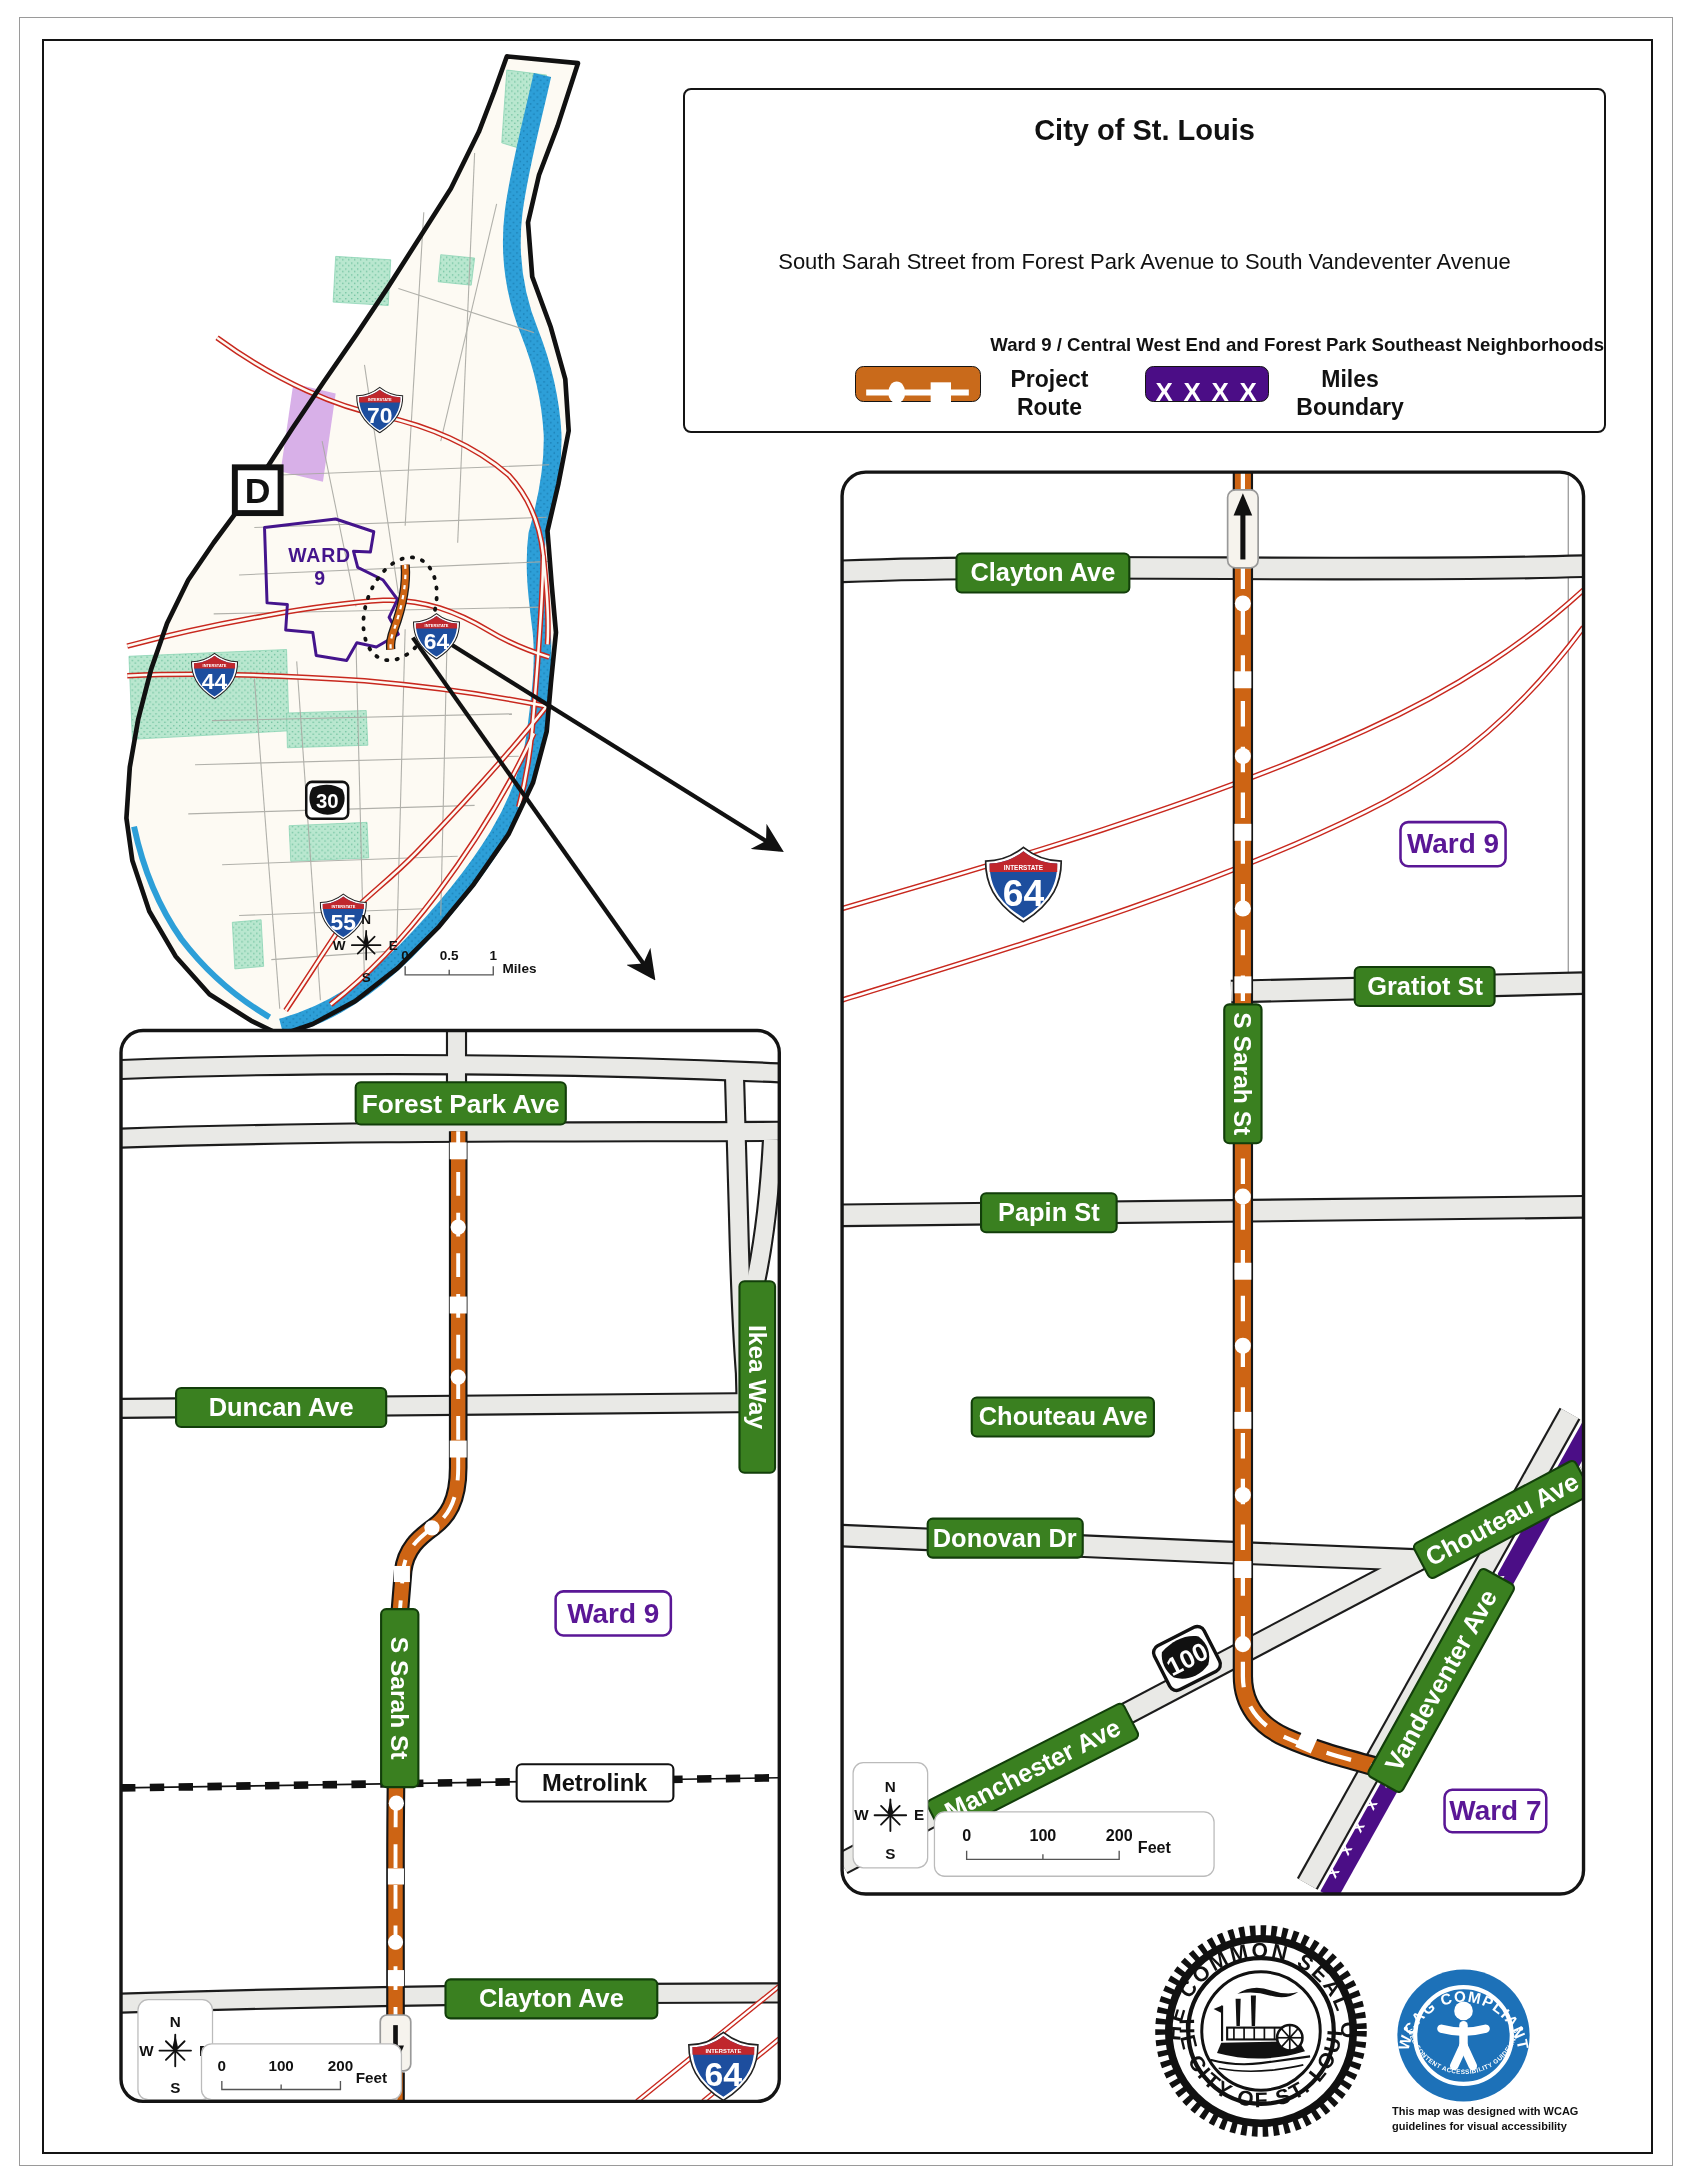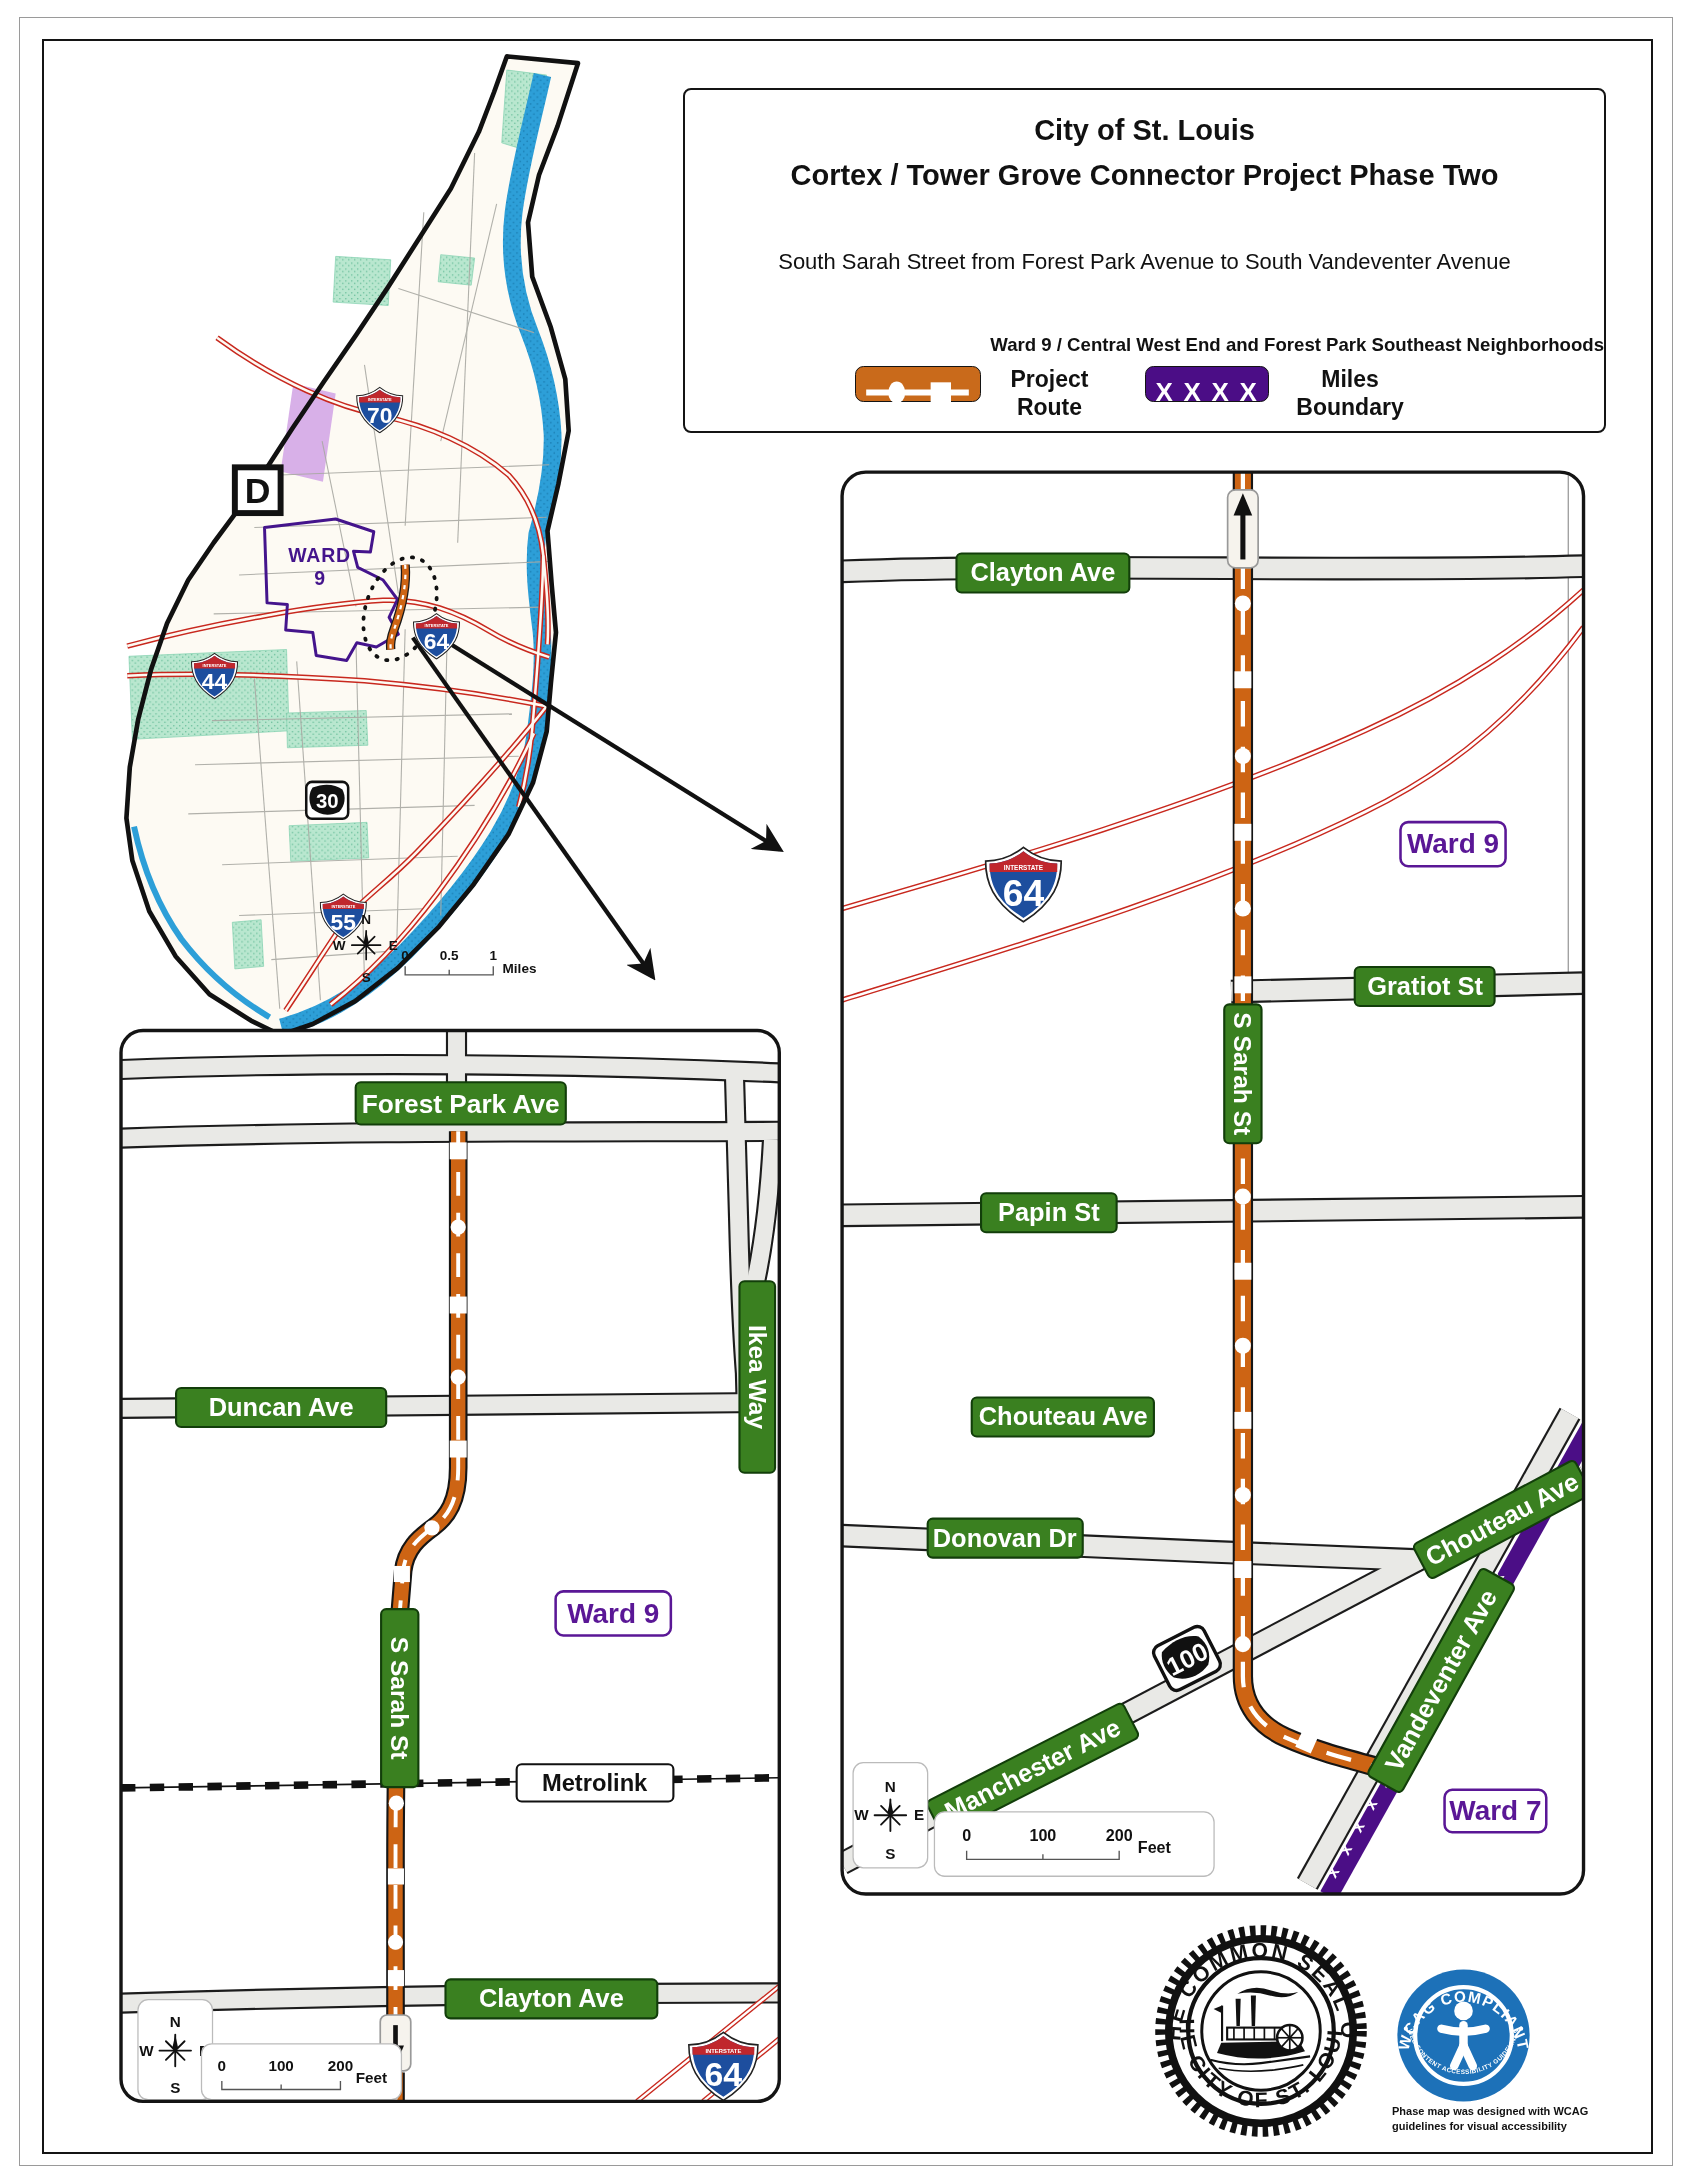--- a/index.html
+++ b/index.html
@@ -471,21 +471,20 @@
         <text x="402" y="2444" font-size="18" font-weight="bold" fill="#111" text-anchor="middle">200</text>
         <text x="420" y="2458" font-size="18" font-weight="bold" fill="#111">Feet</text>
         <path d="M262,2456 L262,2466 L402,2466 L402,2456 M332,2466 L332,2460" fill="none" stroke="#555" stroke-width="1.6"></path>
       </g>
     </g>
     <rect x="143" y="1216" width="777" height="1264" rx="26" fill="none" stroke="#141414" stroke-width="4"></rect>
   </svg>
 
   <div id="title-box">
     <div class="t1">City of St. Louis</div>
-    <div class="t2">Cortex / Tower Grove Connector Project Phase Two</div>
     <div class="t3">South Sarah Street from Forest Park Avenue to South Vandeventer Avenue</div>
     <div class="t4">Ward 9 / Central West End and Forest Park Southeast Neighborhoods</div>
     <div class="legend-row">
       <div class="swatch" id="sw-route">
         <svg width="123" height="51" viewBox="0 0 145 60">
           <line x1="12" y1="30" x2="133" y2="30" stroke="#fff" stroke-width="7"></line>
           <ellipse cx="48" cy="30" rx="10" ry="13" fill="#fff"></ellipse>
           <rect x="88" y="18" width="24" height="24" fill="#fff"></rect>
         </svg>
       </div>
@@ -557,17 +556,17 @@
       <circle cy="-29" r="11" fill="#fff"></circle>
       <g stroke="#fff" stroke-width="10" stroke-linecap="round" fill="none">
         <path d="M-26,-8 Q0,-1 26,-8"></path>
         <path d="M0,-12 L0,12"></path>
         <path d="M0,12 L-11,36"></path>
           <path d="M0,12 L11,36"></path>
       </g>
     </g>
   </svg>
   <div class="caption">
-    <div>Phase map was designed with WCAG</div>
+    <div>This map was designed with WCAG</div>
     <div>guidelines for visual accessibility</div>
   </div>
 </div>
 
 
 </body></html>

